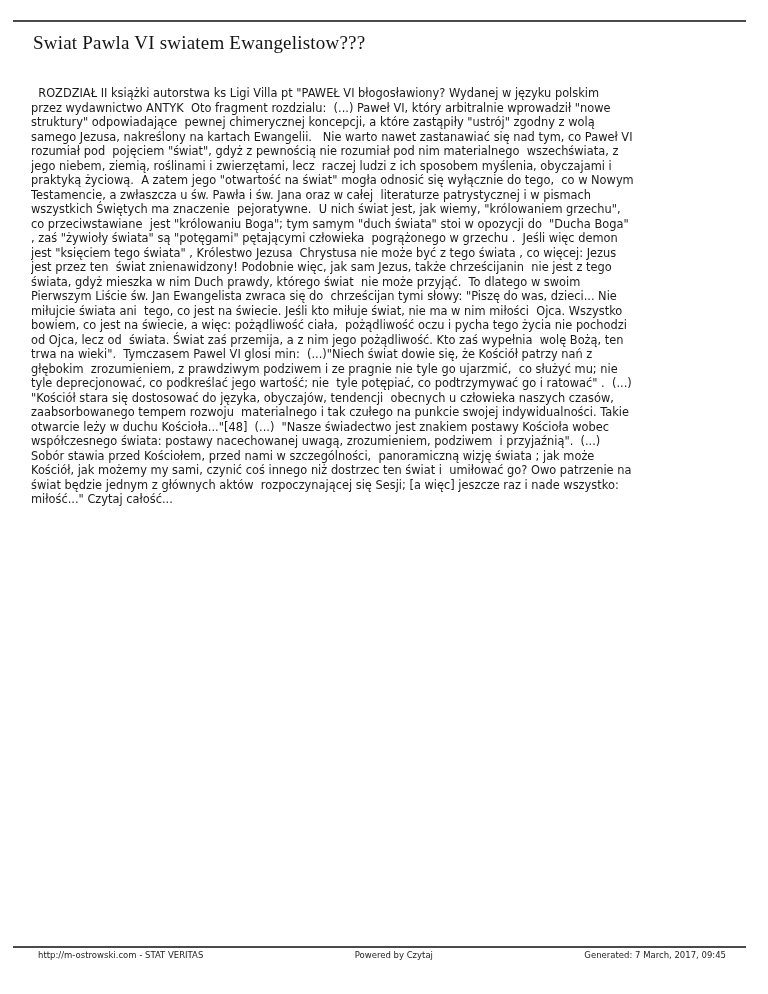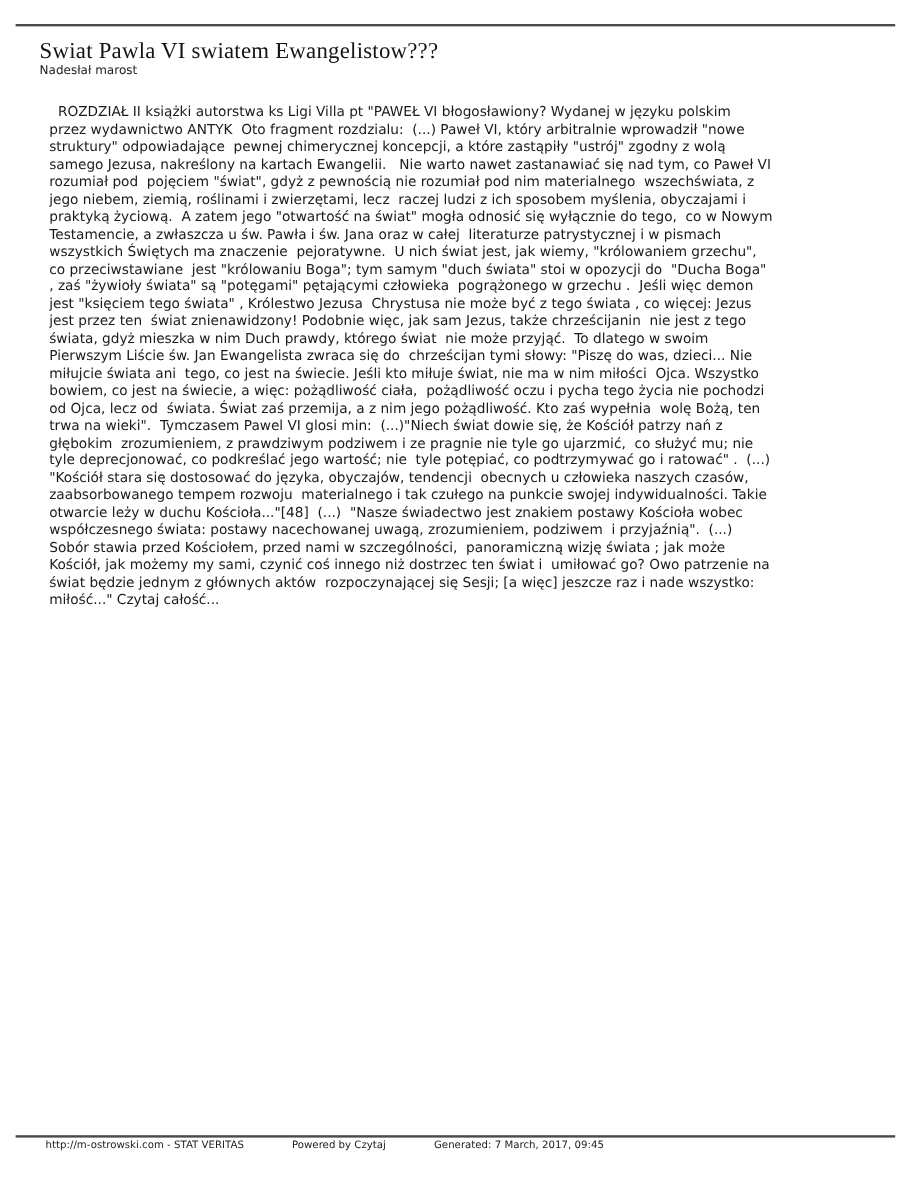--- a/index.html
+++ b/index.html
@@ -35,21 +35,21 @@
     font-family: Liberation Serif, serif;
   }
   .author {
     font-size: 10px;
     line-height: 12px;
     margin-top: 1px;
     color: #1c1c1c;
   }
   .body-text {
     position: absolute;
-    left: 41px;
+    left: 31px;
     top: 86px;
     width: 714px;
     font-size: 11.4px;
     line-height: 14.5px;
     white-space: pre;
     overflow: hidden;
     color: #1a1a1a;
   }
   .footer-rule {
     position: absolute;
@@ -58,37 +58,37 @@
     width: 733px;
     height: 2px;
     background: #4a4a4a;
   }
   .footer-row {
     position: absolute;
     left: 13px;
     top: 950px;
     width: 733px;
     display: flex;
+    justify-content: space-between;
     align-items: flex-start;
     font-size: 8.5px;
     line-height: 11px;
     color: #222222;
     gap: 40px;
   }
   .footer-left  { margin-left: 25px; }
   .footer-right { margin-right: 20px; }
 </style>
 </head>
 <body>
 
 <div class="top-rule"></div>
 
 <div class="header">
   <div class="title">Swiat Pawla VI swiatem Ewangelistow???</div>
-  <div class="author">Nadesłał marost</div>
 </div>
 
 <div class="body-text">  ROZDZIAŁ II książki autorstwa ks Ligi Villa pt "PAWEŁ VI błogosławiony? Wydanej w języku polskim
 przez wydawnictwo ANTYK  Oto fragment rozdzialu:  (...) Paweł VI, który arbitralnie wprowadził "nowe
 struktury" odpowiadające  pewnej chimerycznej koncepcji, a które zastąpiły "ustrój" zgodny z wolą
 samego Jezusa, nakreślony na kartach Ewangelii.   Nie warto nawet zastanawiać się nad tym, co Paweł VI
 rozumiał pod  pojęciem "świat", gdyż z pewnością nie rozumiał pod nim materialnego  wszechświata, z
 jego niebem, ziemią, roślinami i zwierzętami, lecz  raczej ludzi z ich sposobem myślenia, obyczajami i
 praktyką życiową.  A zatem jego "otwartość na świat" mogła odnosić się wyłącznie do tego,  co w Nowym
 Testamencie, a zwłaszcza u św. Pawła i św. Jana oraz w całej  literaturze patrystycznej i w pismach

